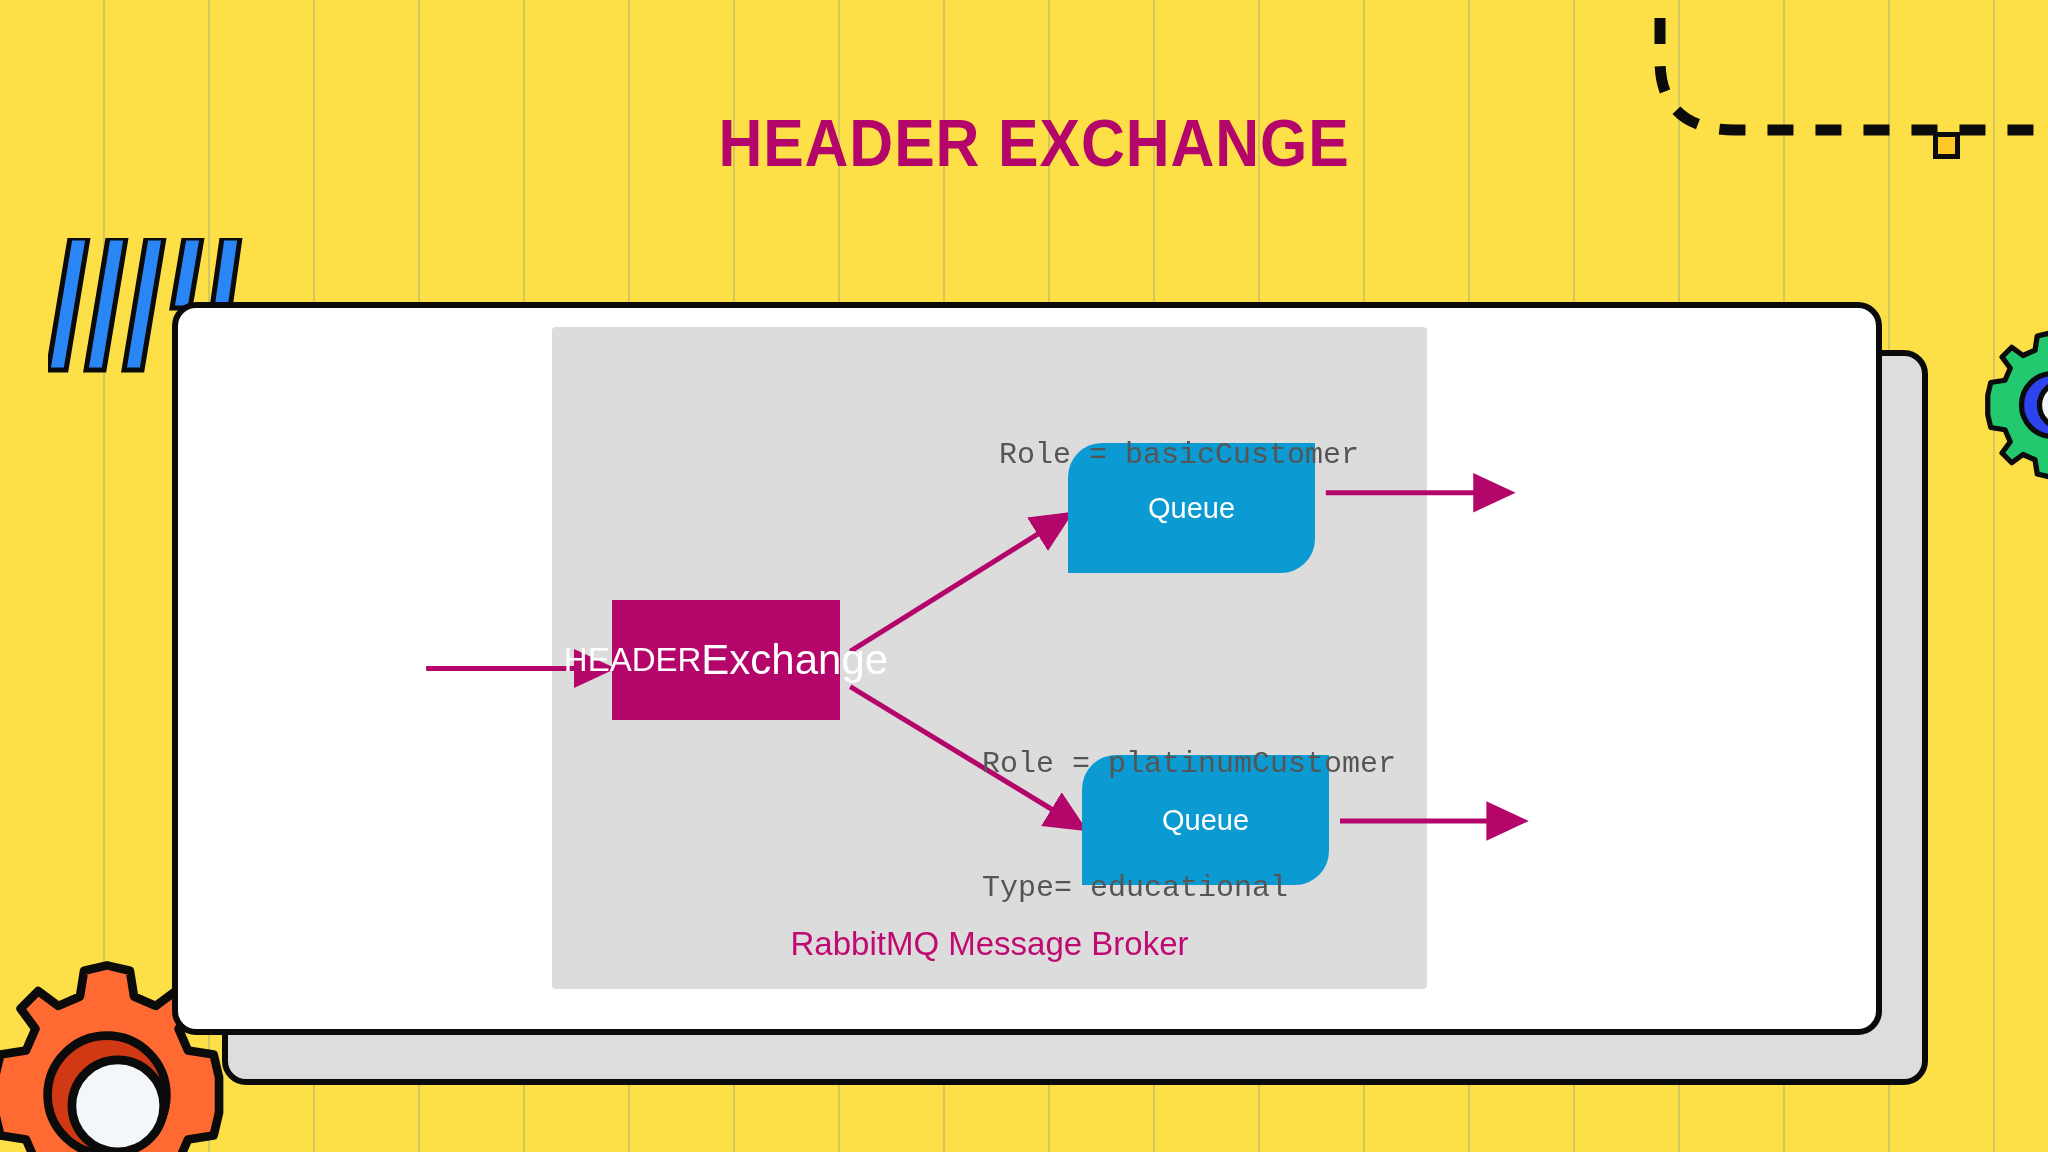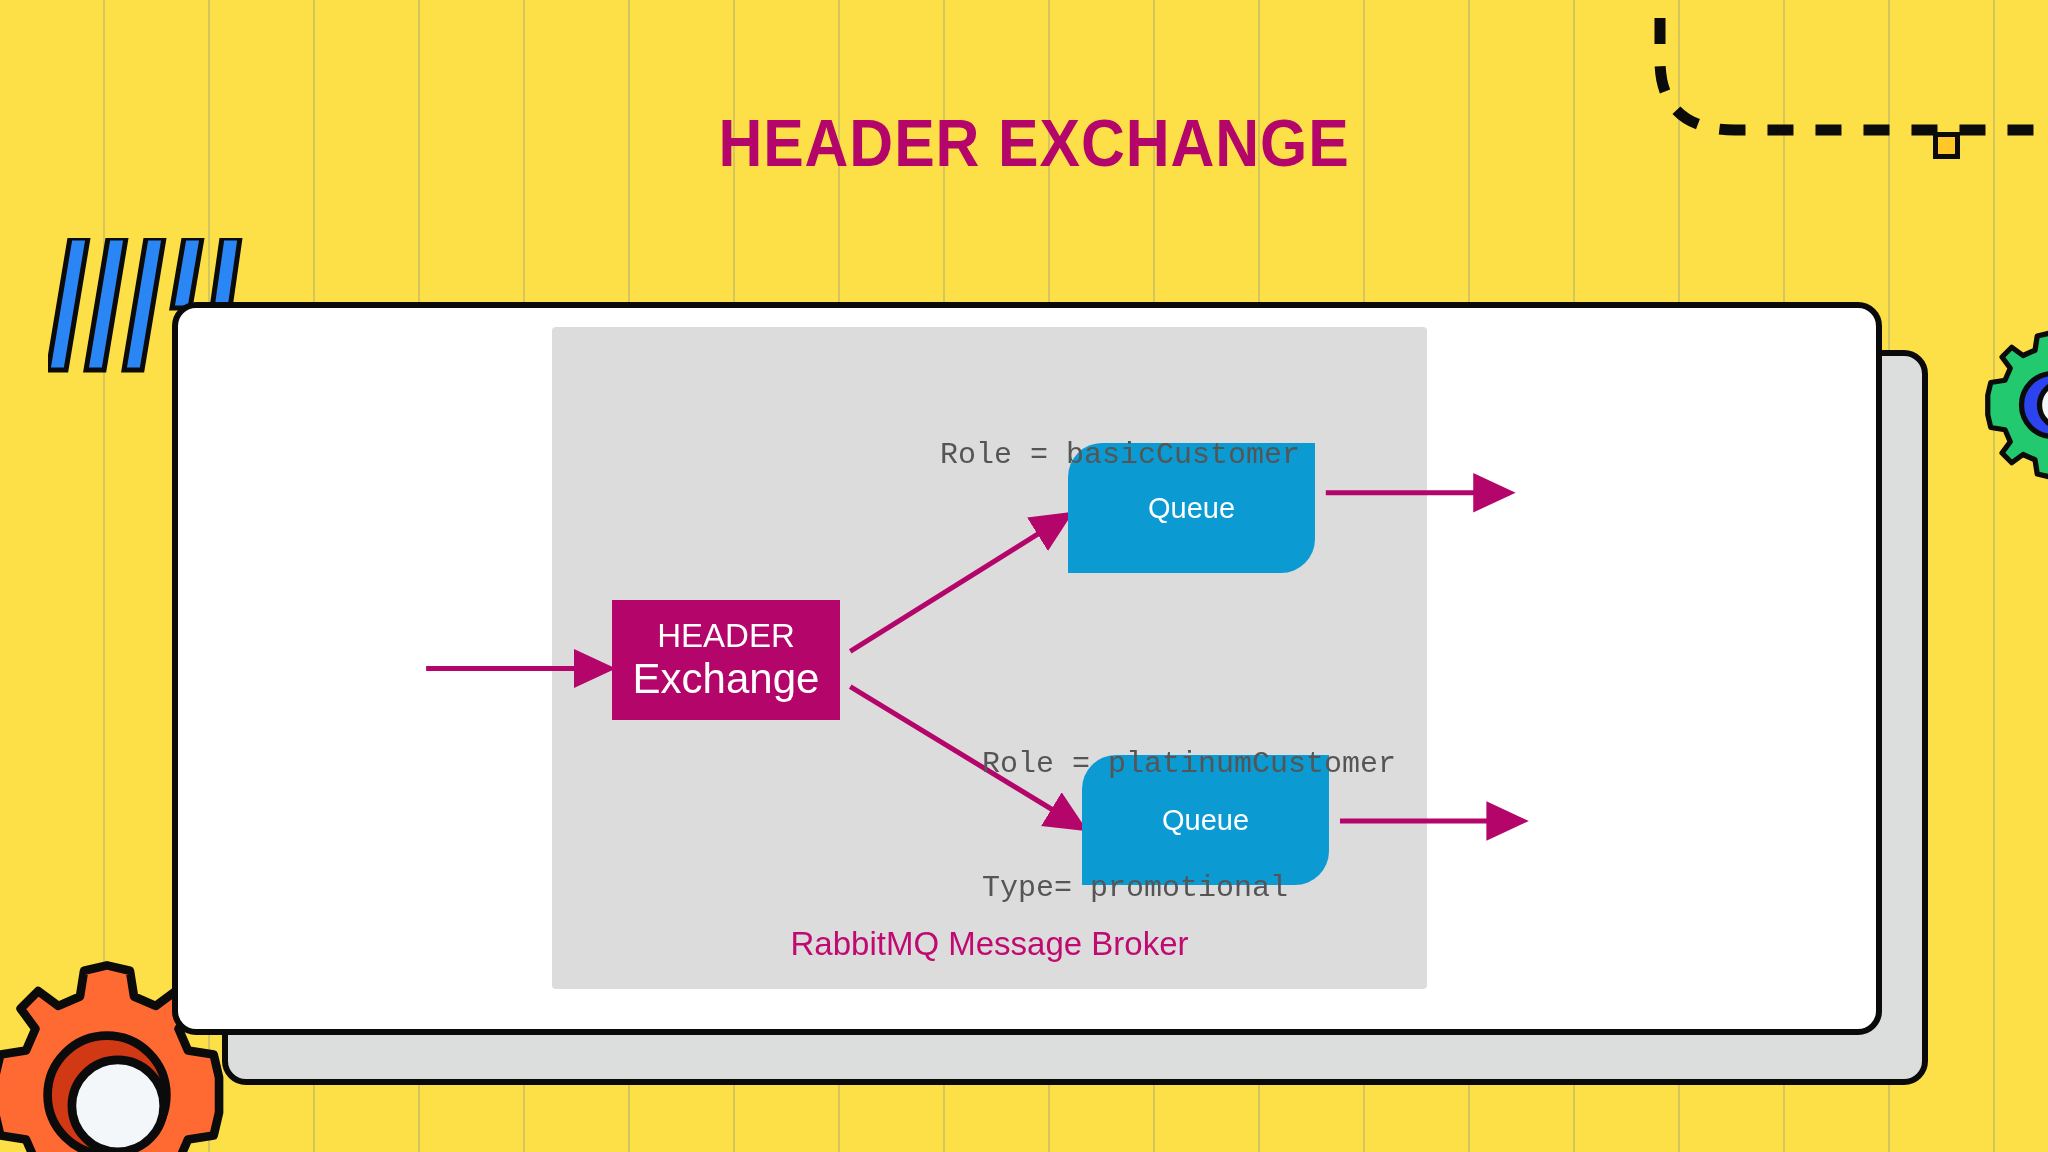--- a/index.html
+++ b/index.html
@@ -140,21 +140,20 @@
 
   
   #exchange-box {
     position: absolute;
     left: 612px;
     top: 600px;
     width: 228px;
     height: 120px;
     background: #b4056b;
     display: flex;
-    flex-direction: column;
     align-items: center;
     justify-content: center;
     color: #ffffff;
     line-height: 1.16;
   }
   #exchange-box .line1 { font-size: 33px; }
   #exchange-box .line2 { font-size: 42px; }
 
   
   .queue-box {
@@ -182,21 +181,21 @@
 
   
   .binding-label {
     position: absolute;
     font-family: "Liberation Mono", monospace;
     font-size: 30px;
     color: #555555;
     line-height: 1.38;
     white-space: pre;
   }
-  #binding-label-top { left: 940px; top: 352px; }
+  #binding-label-top { left: 999px; top: 352px; }
   #binding-label-bottom { left: 982px; top: 661px; }
 
   
   #arrow-layer {
     position: absolute;
     inset: 0;
     pointer-events: none;
   }
 </style>
 </head>
@@ -278,16 +277,16 @@
   </div>
   <div class="queue-box" id="queue-box-bottom">
     <span>Queue</span>
   </div>
 
   <div class="binding-label" id="binding-label-top">
     <div>Role = basicCustomer</div>
   </div>
   <div class="binding-label" id="binding-label-bottom">
     <div>Role = platinumCustomer</div>
-    <div>Type= promotional</div>
+    <div>Type= educational</div>
   </div>
 
 </div>
 
 </body></html>

